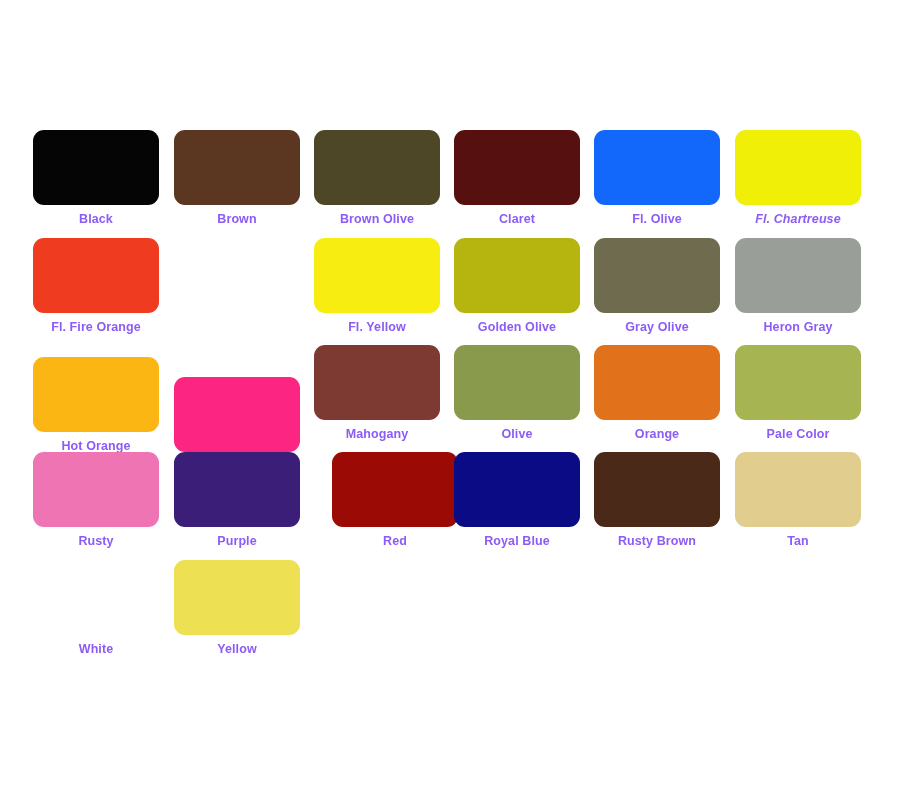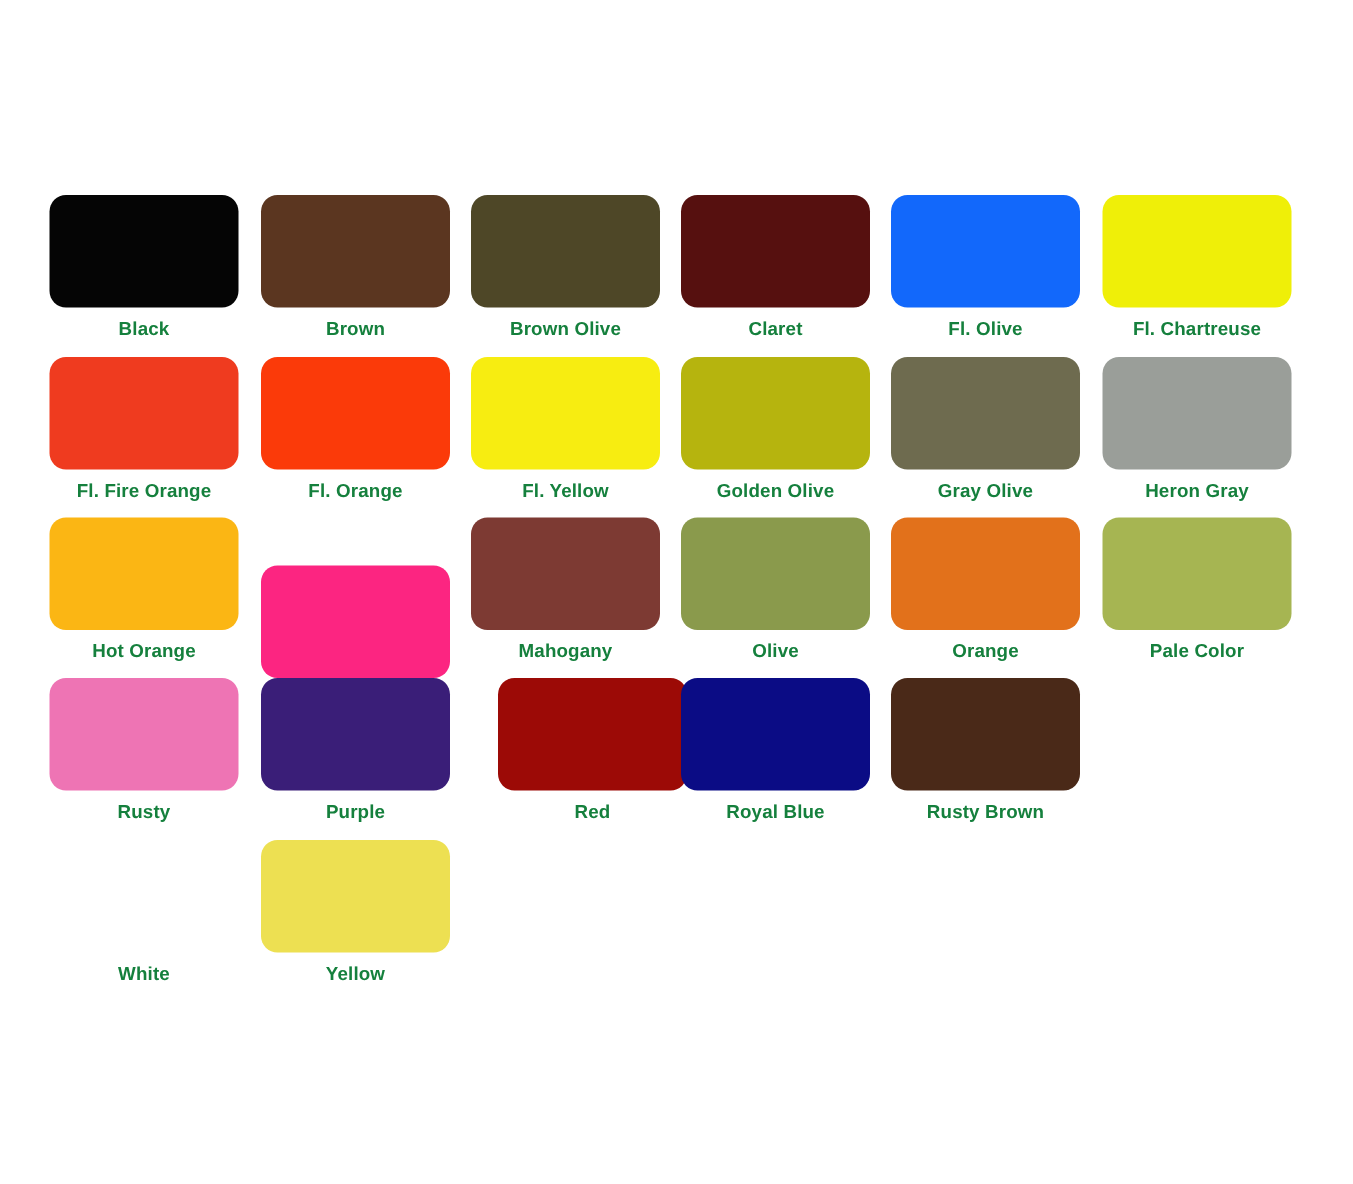--- a/index.html
+++ b/index.html
@@ -50,21 +50,21 @@
 
   .swatch-chip.is-white {
     background: #ffffff;
   }
 
   .swatch-label {
     display: block;
     margin-top: 7px;
     font-size: 12.5px;
     font-weight: bold;
-    color: #15803d;
+    color: #8b5cf6;
     letter-spacing: 0.1px;
     line-height: 14px;
     white-space: nowrap;
   }
 
   
   .footer-logos {
     position: absolute;
     left: 0;
     top: 672px;
@@ -99,49 +99,45 @@
         <span class="swatch-label">Brown Olive</span>
       </div>
       <div class="swatch-cell" style="left: 447px; top: 130px;">
         <div class="swatch-chip" style="background: rgb(86, 16, 15); width: 126px; height: 75px;"></div>
         <span class="swatch-label">Claret</span>
       </div>
       <div class="swatch-cell" style="left: 587px; top: 130px;">
         <div class="swatch-chip" style="background: rgb(18, 104, 251); width: 126px; height: 75px;"></div>
         <span class="swatch-label">Fl. Olive</span>
       </div>
-      <div class="swatch-cell" style="left: 728px; top: 130px;">
+      <div class="swatch-cell" style="left: 728px; top: 130px; font-style: italic;">
         <div class="swatch-chip" style="background: rgb(239, 239, 8); width: 126px; height: 75px;"></div>
         <span class="swatch-label">Fl. Chartreuse</span>
       </div>
       <div class="swatch-cell" style="left: 26px; top: 238px;">
         <div class="swatch-chip" style="background: rgb(239, 59, 31); width: 126px; height: 75px;"></div>
         <span class="swatch-label">Fl. Fire Orange</span>
       </div>
-      <div class="swatch-cell" style="left: 167px; top: 238px;">
-        <div class="swatch-chip" style="background: rgb(251, 58, 9); width: 126px; height: 75px;"></div>
-        <span class="swatch-label">Fl. Orange</span>
-      </div>
       <div class="swatch-cell" style="left: 307px; top: 238px;">
         <div class="swatch-chip" style="background: rgb(247, 237, 17); width: 126px; height: 75px;"></div>
         <span class="swatch-label">Fl. Yellow</span>
       </div>
       <div class="swatch-cell" style="left: 447px; top: 238px;">
         <div class="swatch-chip" style="background: rgb(182, 180, 14); width: 126px; height: 75px;"></div>
         <span class="swatch-label">Golden Olive</span>
       </div>
       <div class="swatch-cell" style="left: 587px; top: 238px;">
         <div class="swatch-chip" style="background: rgb(110, 107, 79); width: 126px; height: 75px;"></div>
         <span class="swatch-label">Gray Olive</span>
       </div>
       <div class="swatch-cell" style="left: 728px; top: 238px;">
         <div class="swatch-chip" style="background: rgb(154, 158, 153); width: 126px; height: 75px;"></div>
         <span class="swatch-label">Heron Gray</span>
       </div>
-      <div class="swatch-cell" style="left: 26px; top: 345px;">
+      <div class="swatch-cell" style="left: 26px; top: 357px;">
         <div class="swatch-chip" style="background: rgb(251, 182, 20); width: 126px; height: 75px;"></div>
         <span class="swatch-label">Hot Orange</span>
       </div>
       <div class="swatch-cell" style="left: 167px; top: 345px; margin-top: 32px;">
         <div class="swatch-chip" style="background: rgb(252, 37, 129); width: 126px; height: 75px;"></div>
         <span class="swatch-label">Hot Pink</span>
       </div>
       <div class="swatch-cell" style="left: 307px; top: 345px;">
         <div class="swatch-chip" style="background: rgb(125, 58, 51); width: 126px; height: 75px;"></div>
         <span class="swatch-label">Mahogany</span>
@@ -171,20 +167,24 @@
         <span class="swatch-label">Red</span>
       </div>
       <div class="swatch-cell" style="left: 447px; top: 452px;">
         <div class="swatch-chip" style="background: rgb(11, 12, 133); width: 126px; height: 75px;"></div>
         <span class="swatch-label">Royal Blue</span>
       </div>
       <div class="swatch-cell" style="left: 587px; top: 452px;">
         <div class="swatch-chip" style="background: rgb(74, 41, 24); width: 126px; height: 75px;"></div>
         <span class="swatch-label">Rusty Brown</span>
       </div>
+      <div class="swatch-cell" style="left: 728px; top: 452px;">
+        <div class="swatch-chip" style="background: rgb(225, 206, 143); width: 126px; height: 75px;"></div>
+        <span class="swatch-label">Tan</span>
+      </div>
       <div class="swatch-cell" style="left: 26px; top: 560px;">
         <div class="swatch-chip is-white" style="background: rgb(255, 255, 255); width: 126px; height: 75px;"></div>
         <span class="swatch-label">White</span>
       </div>
       <div class="swatch-cell" style="left: 167px; top: 560px;">
         <div class="swatch-chip" style="background: rgb(237, 224, 82); width: 126px; height: 75px;"></div>
         <span class="swatch-label">Yellow</span>
       </div>
     </div>
 

